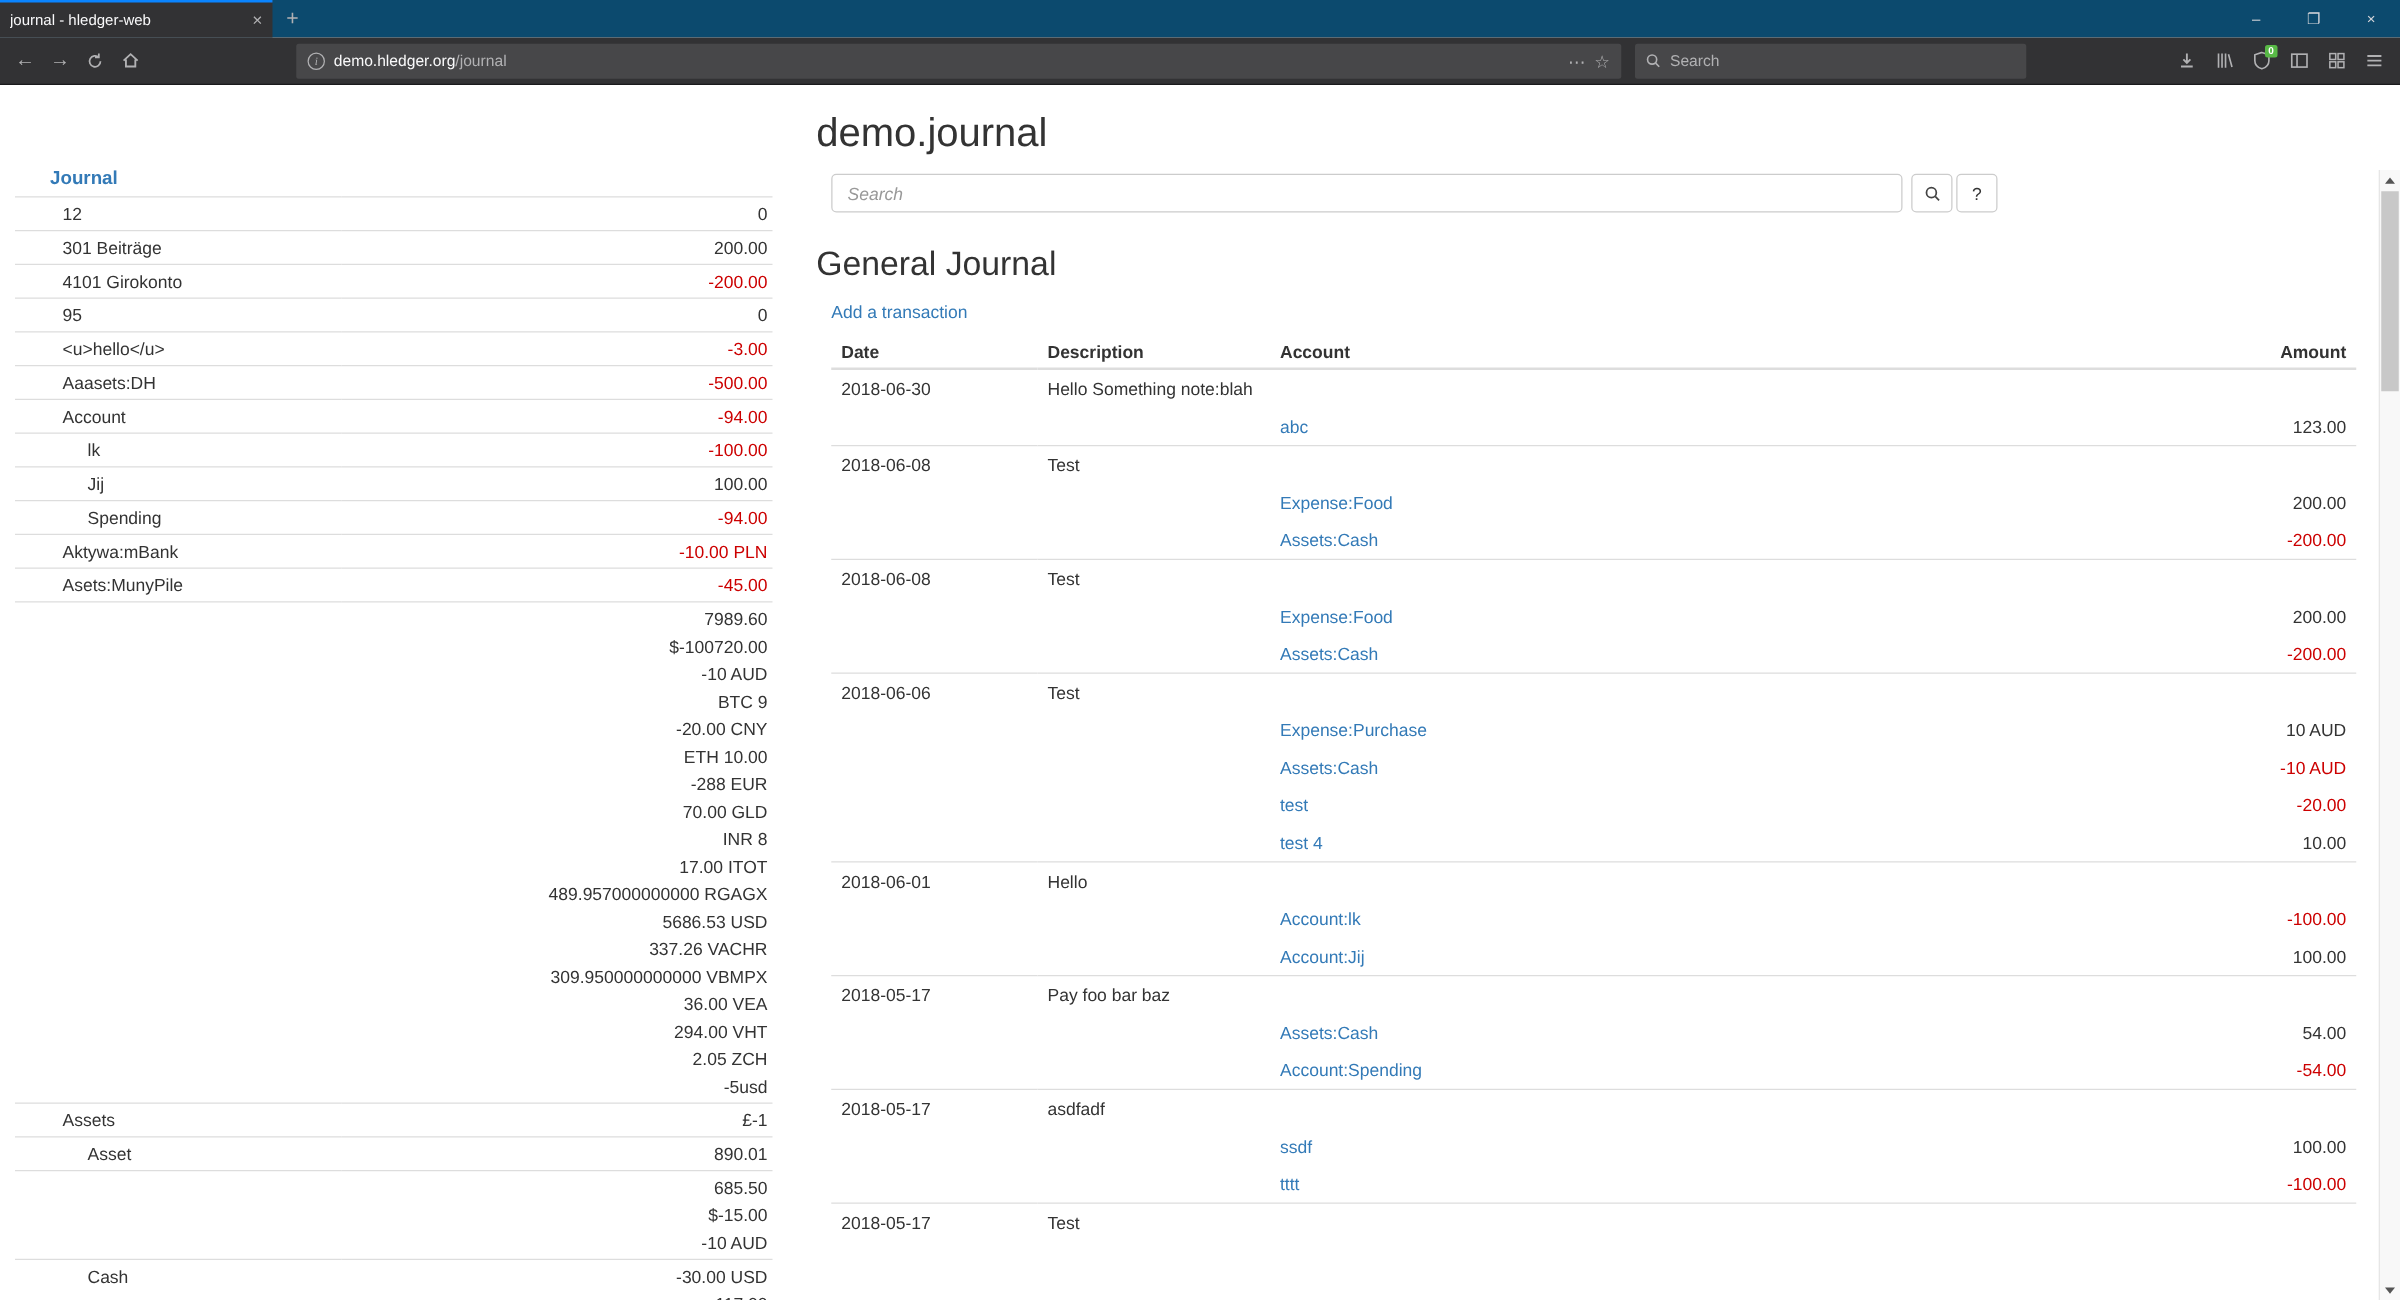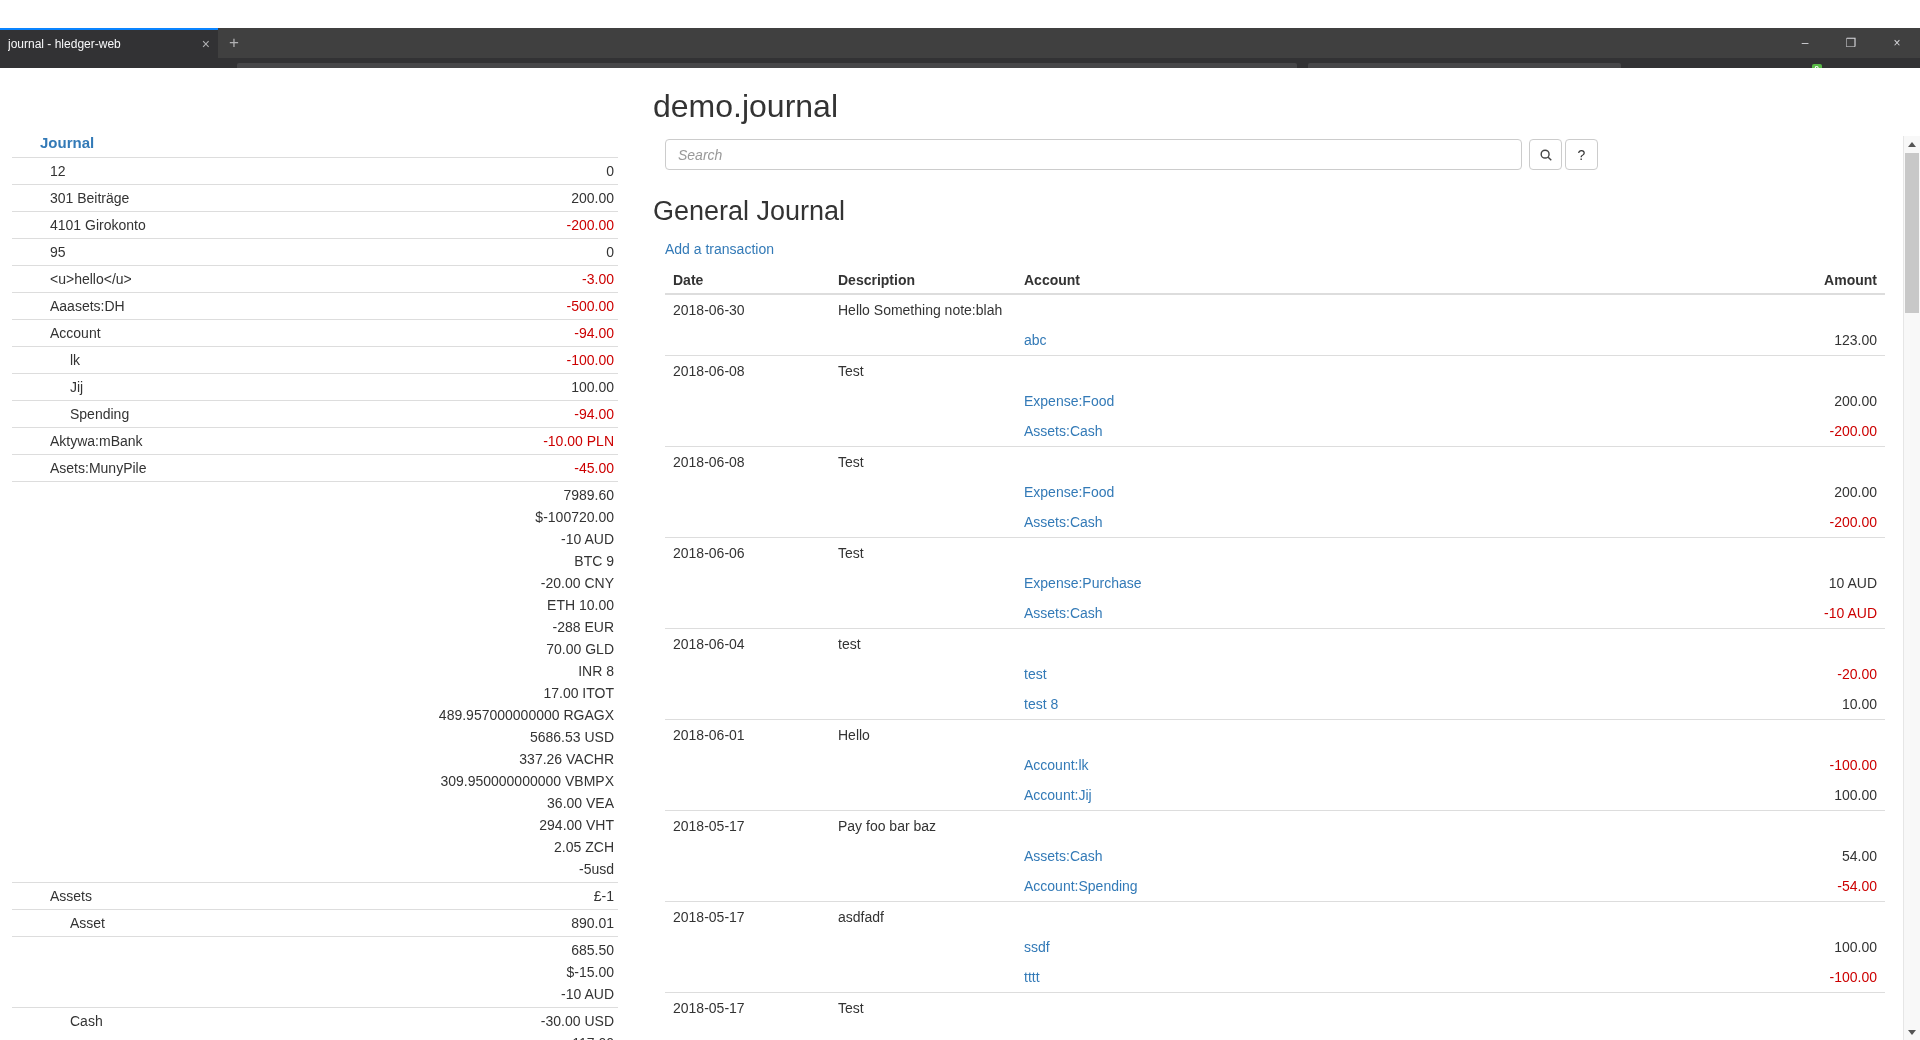--- a/index.html
+++ b/index.html
@@ -2,21 +2,21 @@
 <html style="--link: #337ab7; --negative: #cc0000; --tab-accent: #0a84ff; --badge: #58b946;"><head>
 <meta charset="utf-8">
 <style>
   * { box-sizing: border-box; }
   html,body { margin:0; padding:0; }
   body {
     width:1920px; height:1040px; overflow:hidden; background:#fff;
     font-family:"Liberation Sans", sans-serif; color:#333;
   }
   
-  .tabbar { height:30px; background:#404040; display:flex; align-items:stretch;margin-top:28px; }
+  .tabbar { height:30px; background:#0c4a6e; display:flex; align-items:stretch; }
   .tab {
     width:218px; background:#323234; border-top:2px solid var(--tab-accent,#0a84ff);
     color:#f9f9fa; font-size:12px; display:flex; align-items:center; padding:0 8px; gap:6px;
   }
   .tab-title { flex:1; white-space:nowrap; overflow:hidden; }
   .tab-close { color:#b1b1b3; font-size:14px; cursor:default; }
   .newtab { width:32px; color:#b1b1b3; font-size:17px; display:flex; align-items:center; justify-content:center; }
   .win { margin-left:auto; display:flex; }
   .win span { width:46px; display:flex; align-items:center; justify-content:center; color:#d7d7db; font-size:12px; }
   .toolbar {
@@ -404,36 +404,30 @@
             <td></td>
             <td><a class="acct-link" href="#">Expense:Purchase</a></td>
             <td class="amt-col">10 AUD</td>
           </tr>
           <tr class="posting">
             <td></td>
             <td></td>
             <td><a class="acct-link" href="#">Assets:Cash</a></td>
             <td class="amt-col neg">-10 AUD</td>
           </tr>
-          <tr class="txn">
-            <td class="date">2018-06-04</td>
-            <td class="desc">test</td>
-            <td></td>
-            <td></td>
-          </tr>
           <tr class="posting">
             <td></td>
             <td></td>
             <td><a class="acct-link" href="#">test</a></td>
             <td class="amt-col neg">-20.00</td>
           </tr>
           <tr class="posting">
             <td></td>
             <td></td>
-            <td><a class="acct-link" href="#">test 8</a></td>
+            <td><a class="acct-link" href="#">test 4</a></td>
             <td class="amt-col">10.00</td>
           </tr>
           <tr class="txn">
             <td class="date">2018-06-01</td>
             <td class="desc">Hello</td>
             <td></td>
             <td></td>
           </tr>
           <tr class="posting">
             <td></td>

